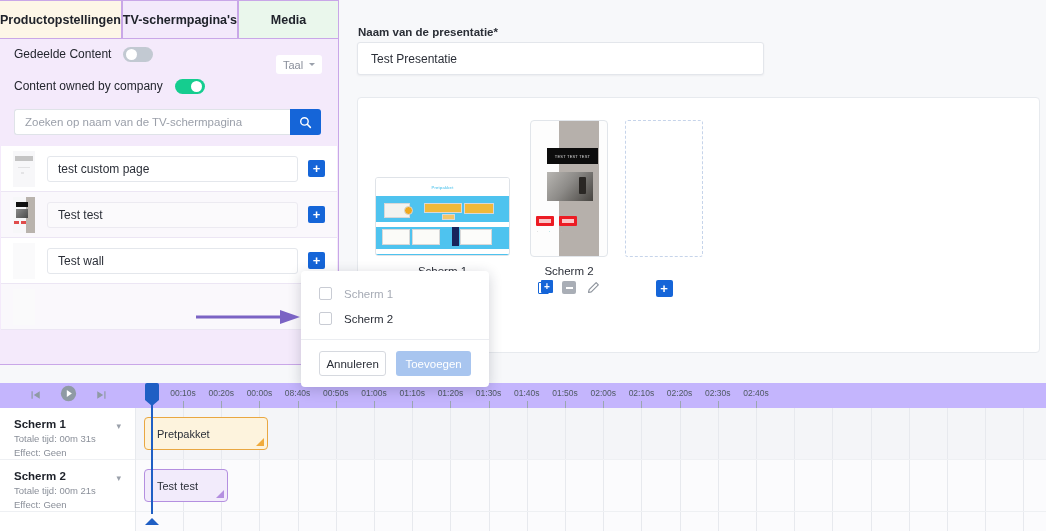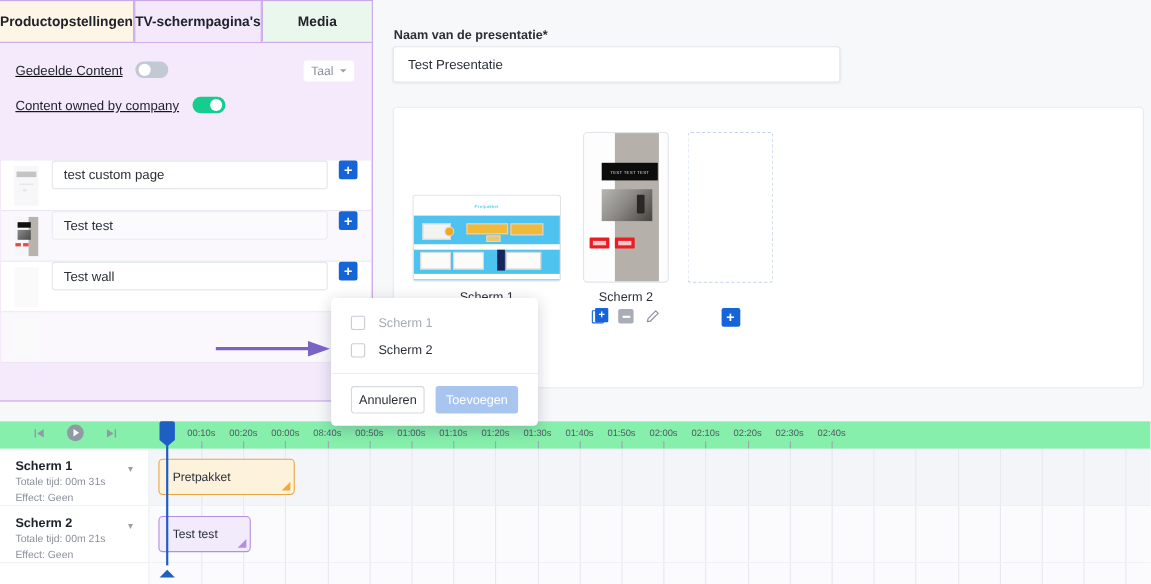--- a/index.html
+++ b/index.html
@@ -21,21 +21,21 @@
   .tab.t-prod { background: #fdf6e7; border-top-left-radius: 0; border-left: none; }
   .tab.t-tv   { background: #f3e9fb; z-index: 3; }
   .tab.t-media{ background: #eaf7ec; }
   .tab-label { white-space: nowrap; }
 
   
   .left-panel {
     position: absolute; left: 0; top: 38px; width: 339px; height: 327px;
     background: #f4eafb; border: 1px solid #c9a7e8; border-left: none;
   }
-  .row-toggle { display: flex; align-items: flex-end; height: 24px; margin: 8px 0 0 14px; text-decoration: underline; }
+  .row-toggle { display: flex; align-items: flex-start; height: 24px; margin: 8px 0 0 14px; }
   .row-toggle .lbl { font-size: 12px; color: #23262e; }
   .switch { width: 30px; height: 15px; border-radius: 9px; position: relative; margin-left: 12px; }
   .switch .knob { position: absolute; top: 2px; width: 11px; height: 11px; border-radius: 50%; background: #fff; }
   .switch.off { background: #c2c9d2; }
   .switch.off .knob { left: 3px; }
   .switch.on { background: #15cd8f; }
   .switch.on .knob { right: 3px; }
 
   .taal-select {
     position: absolute; right: 16px; top: 16px; width: 46px; height: 19px;
@@ -50,21 +50,21 @@
     border-radius: 3px 0 0 3px; font-size: 11.5px; color: #9a9fa9; padding: 0 10px;
     display: flex; align-items: center;
   }
   .search-btn {
     width: 31px; background: #1565d8; border-radius: 0 3px 3px 0;
     display: flex; align-items: center; justify-content: center;
   }
 
   
   .list { position: absolute; left: 1px; top: 107px; width: 336px; }
-  .list-row { display: flex; height: 46px; border-bottom: 1px solid #ece6f4; }
+  .list-row { display: flex; align-items: center; height: 46px; border-bottom: 1px solid #ece6f4; }
   .list-row.alt { background: #faf8fc; }
   .list-row.white { background: #ffffff; }
   .thumb-cell { width: 46px; height: 46px; display: flex; align-items: center; justify-content: center; }
   .thumb-box { width: 22px; height: 36px; background: #f7f7f9; position: relative; overflow: hidden; }
   .thumb-box.blank { background: #fafafb; }
   .tb-bar { position: absolute; left: 2px; right: 2px; top: 5px; height: 5px; background: #c4c4c4; }
   .tb-line { position: absolute; left: 5px; right: 5px; top: 16px; height: 1px; background: #e2e2e4; }
   .tb-dot { position: absolute; left: 8px; top: 21px; width: 3px; height: 2px; background: #e4e4e6; }
   .tb2-grey { position: absolute; right: 0; top: 0; width: 9px; height: 36px; background: #b9b3ad; }
   .tb2-black { position: absolute; left: 3px; top: 5px; width: 12px; height: 5px; background: #111; }
@@ -154,21 +154,21 @@
   .btn-cancel { width: 70px; height: 25px; border: 1px solid #d6d9df; border-radius: 3px; background: #fff;
                 font-size: 11.5px; color: #2b2f38; display: flex; align-items: center; justify-content: center; }
   .btn-add { width: 78px; height: 25px; border-radius: 3px; background: #a8c5ef;
              font-size: 11.5px; color: #fff; display: flex; align-items: center; justify-content: center; }
 
   
   .arrow { position: absolute; left: 196px; top: 310px; width: 104px; height: 14px; z-index: 45; }
 
   
   .tl { position: absolute; left: 0; top: 383px; width: 1046px; height: 148px; background: #fff; }
-  .tl-head { position: absolute; left: 0; top: 0; width: 1046px; height: 25px; background: #86efac; }
+  .tl-head { position: absolute; left: 0; top: 0; width: 1046px; height: 25px; background: #c4b5fd; }
   .tl-head-left { position: absolute; left: 0; top: 0; width: 136px; height: 25px;
                   display: flex; align-items: center; justify-content: center; gap: 18px; }
   .pc { color: #8f9aa4; }
   .ruler { position: absolute; left: 136px; top: 0; right: 0; height: 25px; }
   .tick { position: absolute; top: 0; height: 25px; }
   .tick .tlabel { position: absolute; left: -17px; top: 5px; width: 34px; text-align: center;
                   font-size: 8.5px; color: #4f5a63; }
   .tick .tmark { position: absolute; left: 0; bottom: 0; width: 1px; height: 7px; background: #9aa6b0; }
   .playhead { position: absolute; left: 145px; top: 0; width: 14px; height: 17px; background: #1f5fc4;
               border-radius: 2px 2px 0 0; z-index: 6; }
@@ -230,20 +230,29 @@
       <span class="caret-tiny"></span>
     </div>
 
     <div class="row-toggle">
       <span class="lbl">Content owned by company</span>
       <div class="switch on">
           <span class="knob"></span>
         </div>
     </div>
 
+    <div class="search-wrap">
+      <div class="search-input">Zoeken op naam van de TV-schermpagina</div>
+      <div class="search-btn">
+        <svg width="13" height="13" viewBox="0 0 16 16">
+          <circle cx="6.7" cy="6.7" r="4.6" fill="none" stroke="#fff" stroke-width="1.7"></circle>
+          <line x1="10.2" y1="10.2" x2="14" y2="14" stroke="#fff" stroke-width="1.9" stroke-linecap="round"></line>
+        </svg>
+      </div>
+    </div>
 
     <div class="list">
       <div class="list-row white">
         <div class="thumb-cell">
           <div class="thumb-box">
             <span class="tb-bar"></span>
               <span class="tb-line"></span>
               <span class="tb-dot"></span>
           </div>
         </div>

